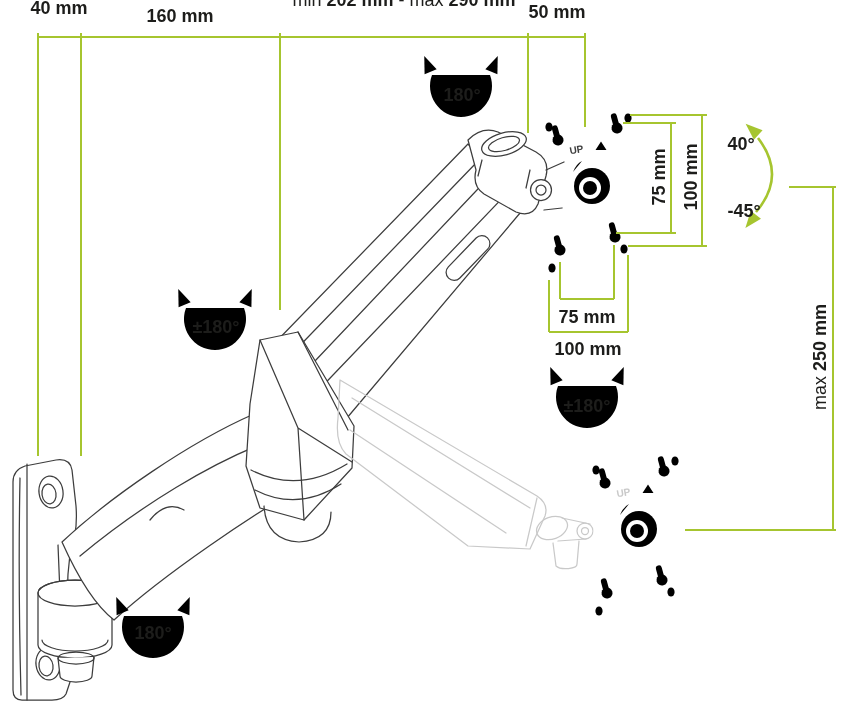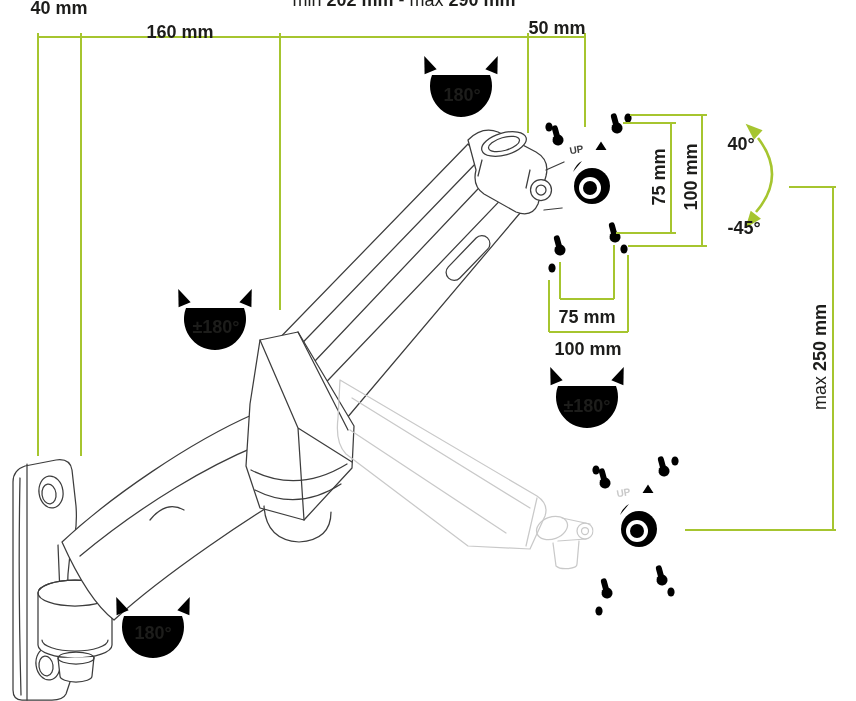--- a/index.html
+++ b/index.html
@@ -179,39 +179,39 @@
       </g>
 
       <use href="#rot-arc" transform="translate(461,86)"></use>
       <use href="#rot-arc" transform="translate(215,319)"></use>
       <use href="#rot-arc" transform="translate(587,397)"></use>
       <use href="#rot-arc" transform="translate(153,627)"></use>
     </g>
   </svg>
 
   <div class="lbl" style="left:59px;top:8px">40 mm</div>
-  <div class="lbl" style="left:180px;top:32px">160 mm</div>
+  <div class="lbl" style="left:180px;top:16px">160 mm</div>
   <div class="lbl" style="left:404px;top:0">
     <span class="rg">min</span>
     <span>202 mm</span>
     <span class="rg">-</span>
     <span class="rg">max</span>
     <span>290 mm</span>
   </div>
-  <div class="lbl" style="left:557px;top:28px">50 mm</div>
+  <div class="lbl" style="left:557px;top:12px">50 mm</div>
 
   <div class="lbl rot" style="left:659px;top:177px">75 mm</div>
   <div class="lbl rot" style="left:691px;top:177px">100 mm</div>
   <div class="lbl" style="left:587px;top:317px">75 mm</div>
   <div class="lbl" style="left:588px;top:349px">100 mm</div>
 
   <div class="lbl rot" style="left:820px;top:357px">
     <span class="rg">max</span>
     <span>250 mm</span>
   </div>
 
   <div class="lbl" style="left:462px;top:95px">180°</div>
   <div class="lbl" style="left:216px;top:327px">±180°</div>
   <div class="lbl" style="left:587px;top:406px">±180°</div>
   <div class="lbl" style="left:153px;top:633px">180°</div>
   <div class="lbl" style="left:741px;top:144px">40°</div>
-  <div class="lbl" style="left:744px;top:228px">-45°</div>
+  <div class="lbl" style="left:744px;top:211px">-45°</div>
 </div>
 
 </body></html>

